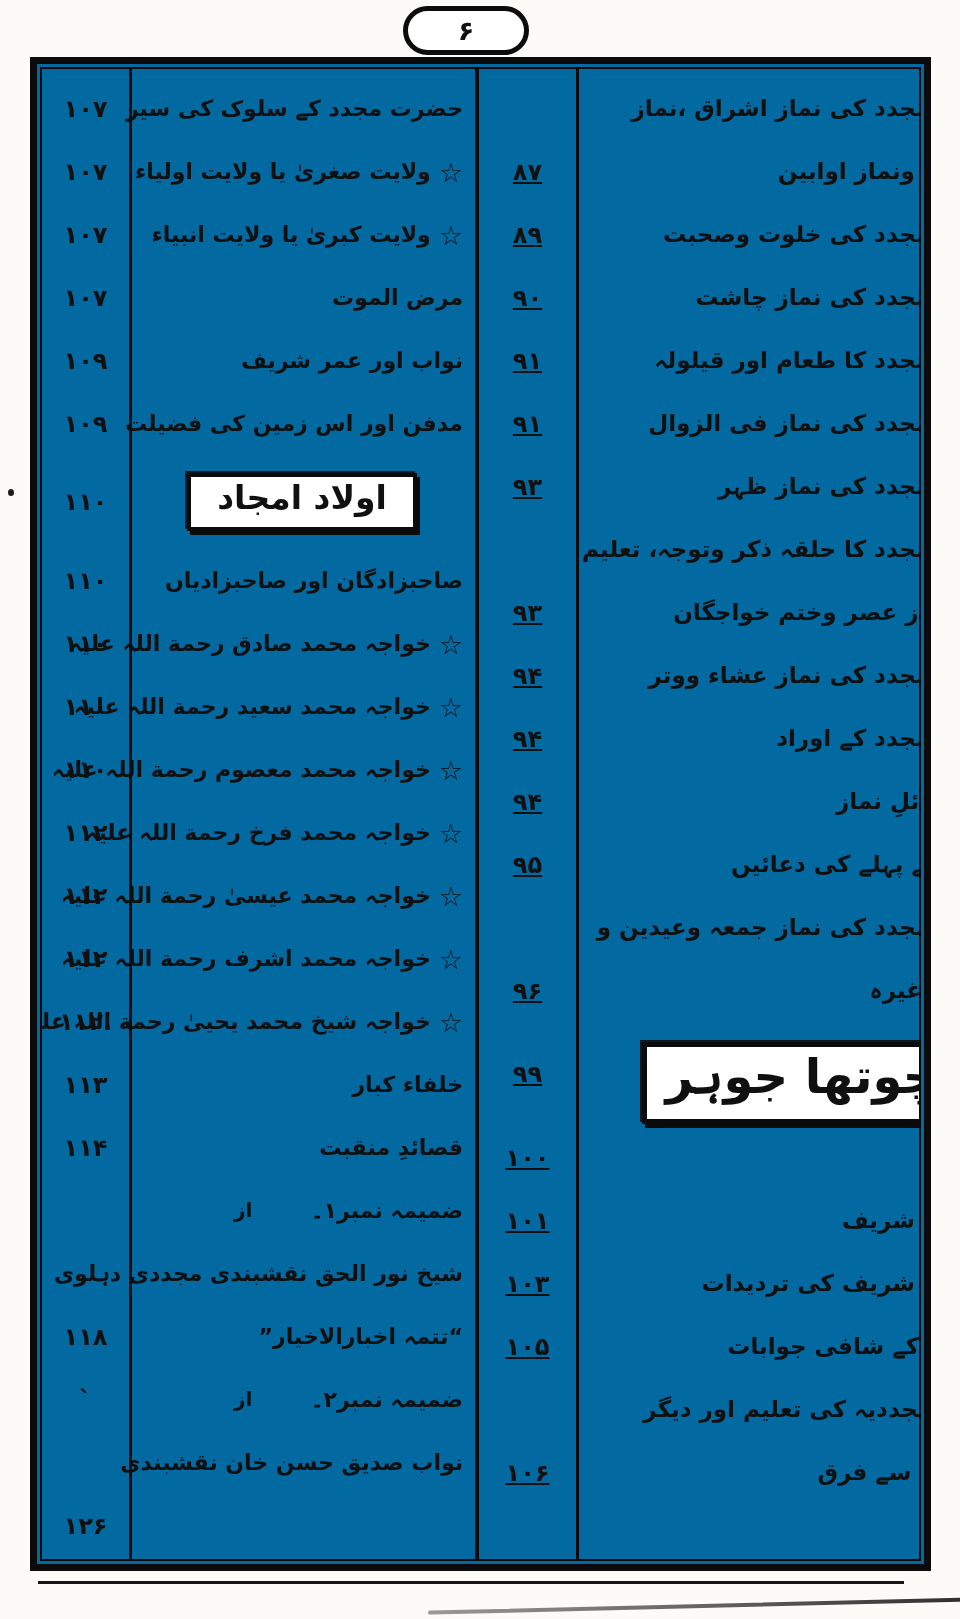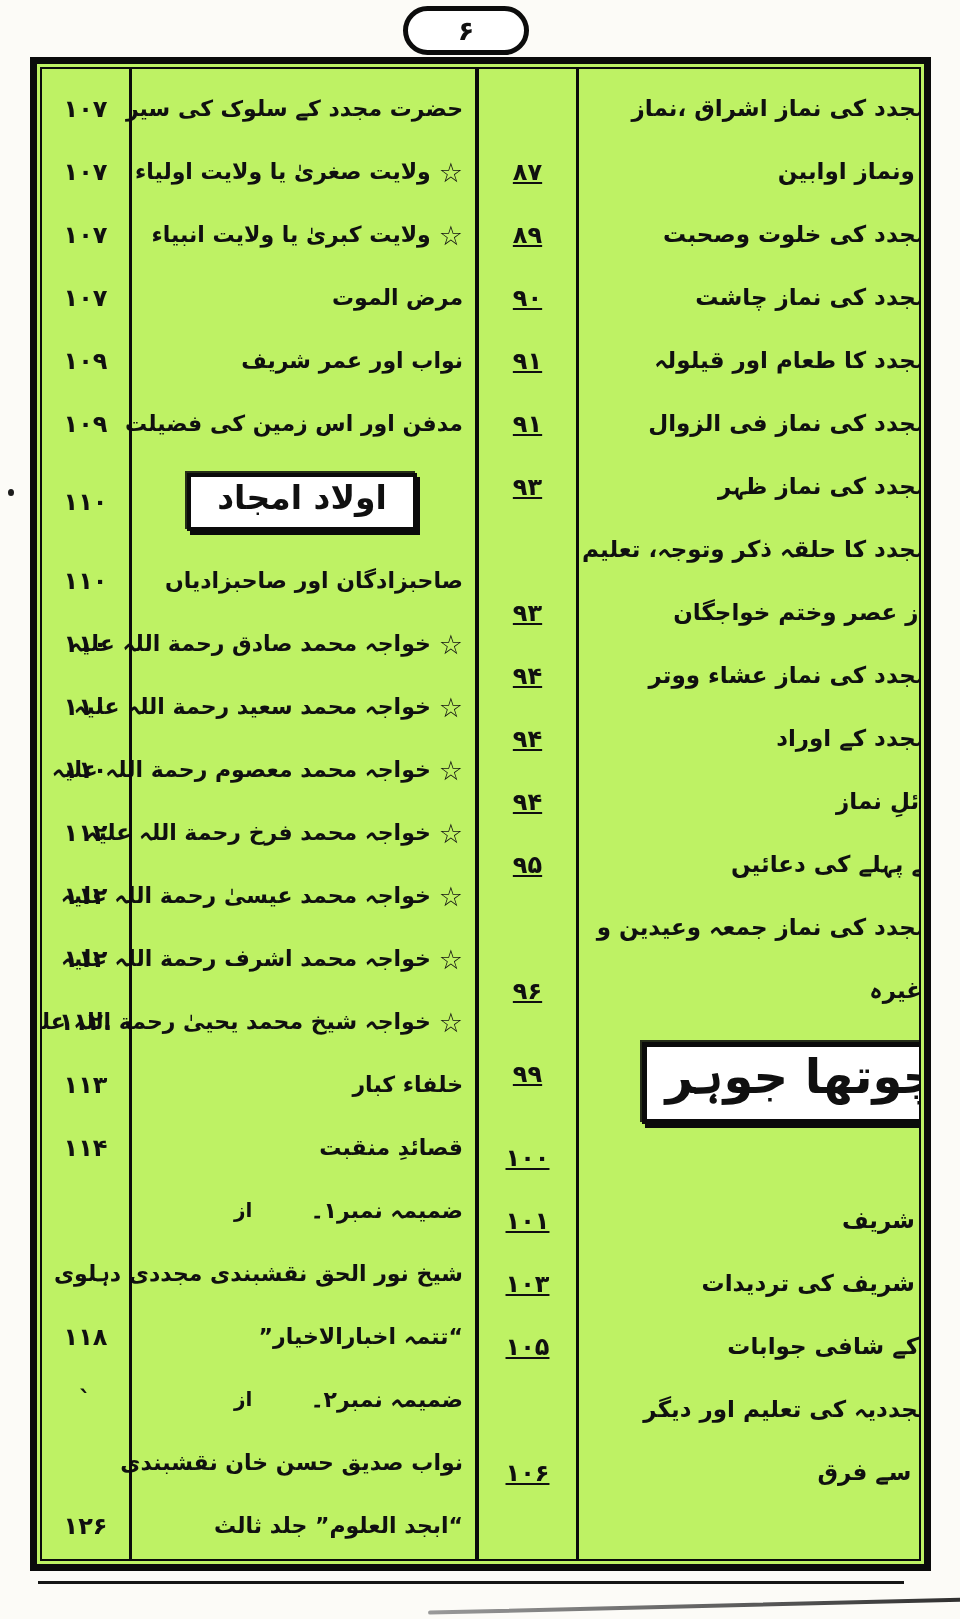--- a/index.html
+++ b/index.html
@@ -11,21 +11,21 @@
   
   .badge{
     position:absolute;left:403px;top:6px;width:126px;height:49px;
     border:5px solid #0c0c0c;border-radius:28px;background:#fff;
     display:flex;align-items:center;justify-content:center;
     font-size:27px;font-weight:bold;box-sizing:border-box;
   }
   
   .frame{
     position:absolute;left:30px;top:57px;width:901px;height:1514px;
-    border:7px solid #0b0b0b;padding:3px;box-sizing:border-box;background:#bef264;
+    border:7px solid #0b0b0b;padding:3px;box-sizing:border-box;background:#0369a1;
   }
   .frame-inner{
     width:100%;height:100%;box-sizing:border-box;
     border:2px solid #0b0b0b;display:flex;overflow:hidden;
   }
   .half{position:relative;box-sizing:border-box;}
   .half.left{width:433px;flex:none;}
   .half.right{flex:1;}
   .mid-divider{width:4px;background:#0b0b0b;flex:none;}
   
@@ -223,23 +223,20 @@
               </div>
             </div>
             <div class="row">
               <div class="num-cell"></div>
               <div class="title-cell" dir="rtl" lang="ur">
                 <span class="entry-text">نواب صدیق حسن خان نقشبندی</span>
               </div>
             </div>
             <div class="row">
               <div class="num-cell">۱۲۶</div>
-              <div class="title-cell" dir="rtl" lang="ur">
-                <span class="entry-text">“ابجد العلوم” جلد ثالث</span>
-              </div>
             </div>
           </div>
       </div>
 
       <div class="mid-divider"></div>
 
       <div class="half right">
         <div class="rows">
             <div class="row">
               <div class="num-cell"></div>

